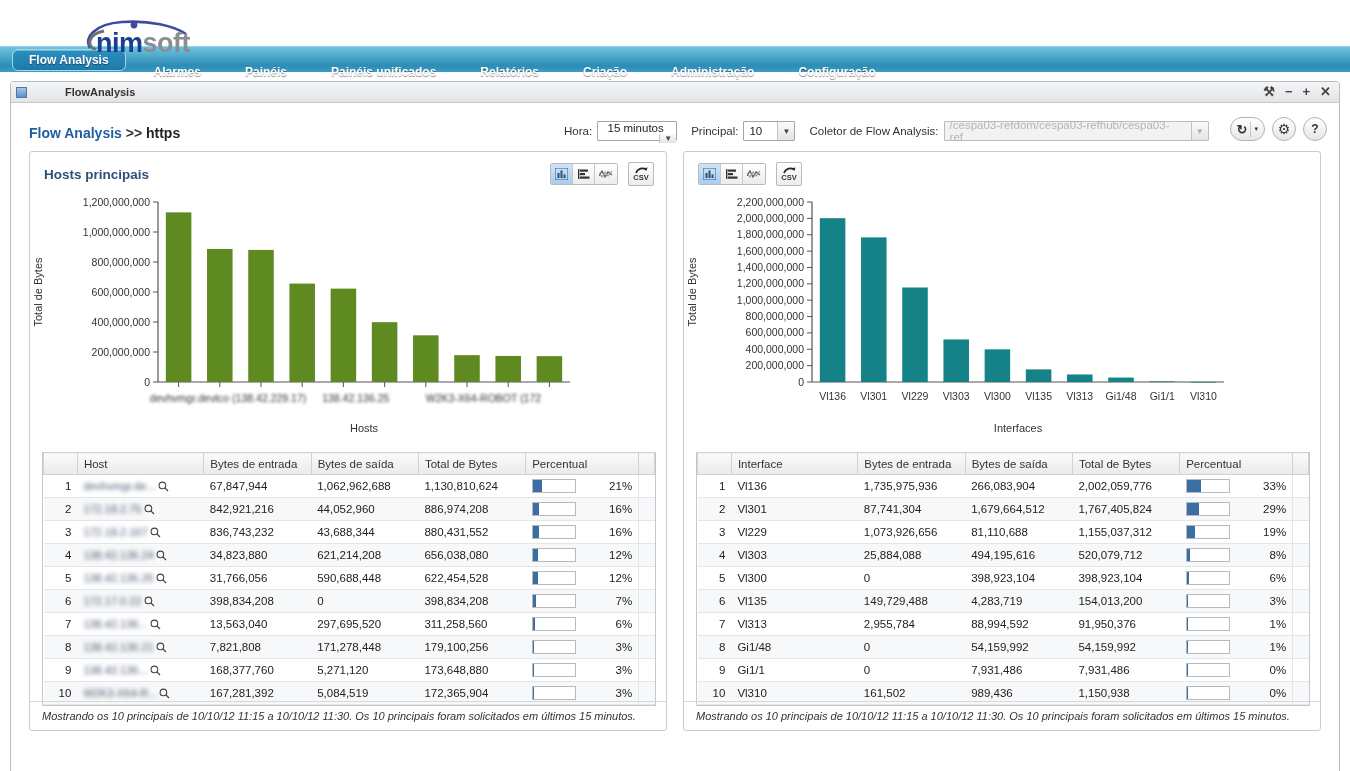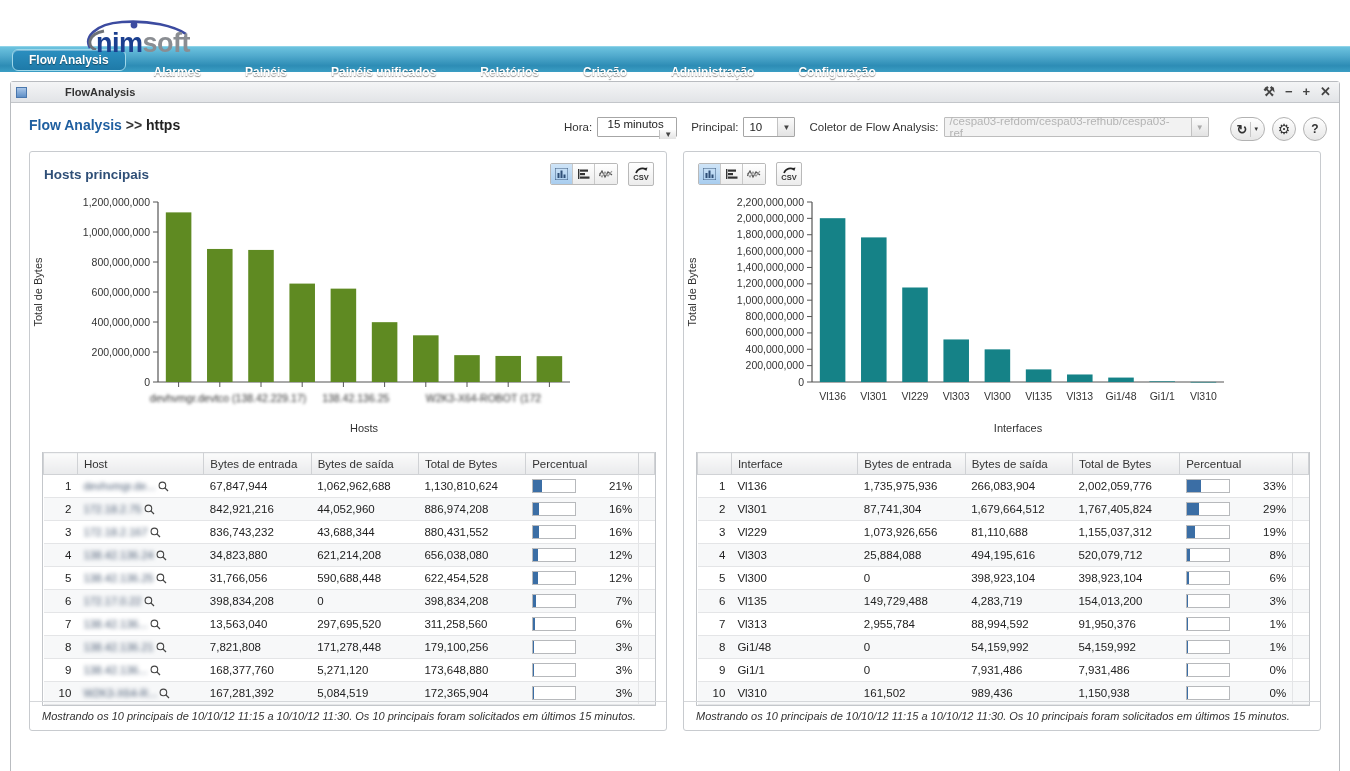--- a/index.html
+++ b/index.html
@@ -65,21 +65,21 @@
     width:11px; height:11px; margin-right:6px;
     background:linear-gradient(to bottom,#a9c6e8,#5f8fc6);
     border:1px solid #4a77ad;
   }
   .tb-title { font-size:11px; font-weight:bold; color:#333; flex:1;padding-left:32px; }
   .tb-controls { display:flex; gap:10px; align-items:center; padding-right:3px; }
   .tb-btn { font-size:13px; color:#444; cursor:pointer; line-height:12px; font-weight:bold; }
 
   
   .toolbar {
-    display:flex; align-items:flex-start;
+    display:flex; align-items:flex-end;
     padding:14px 12px 6px 18px;
     gap:0;
   }
   .breadcrumb { font-size:14px; font-weight:bold; color:#1f5fa0; }
   .breadcrumb .sep { color:#333; }
   .breadcrumb .cur { color:#222; }
   .tb-spacer { flex:1; }
   .ctl-label { font-size:11.5px; color:#333; margin-right:5px; }
   .ctl-group { display:flex; align-items:center; margin-right:14px; }
   .sel {

